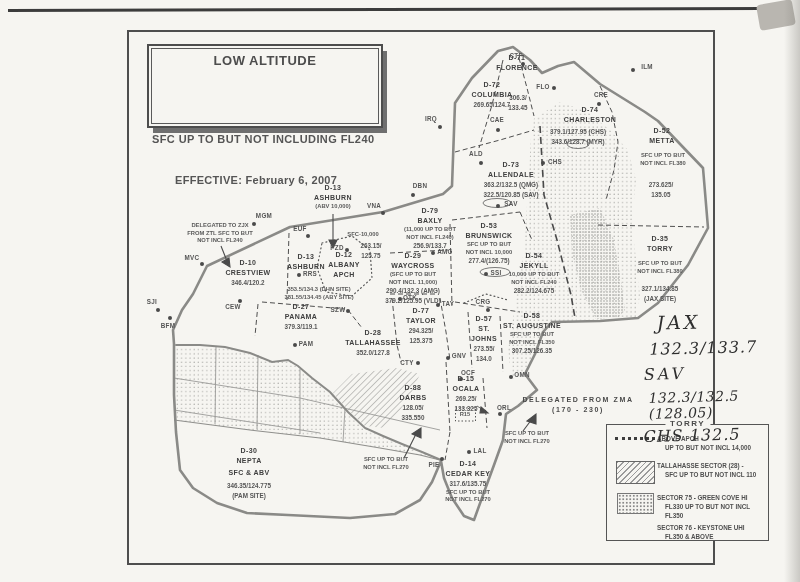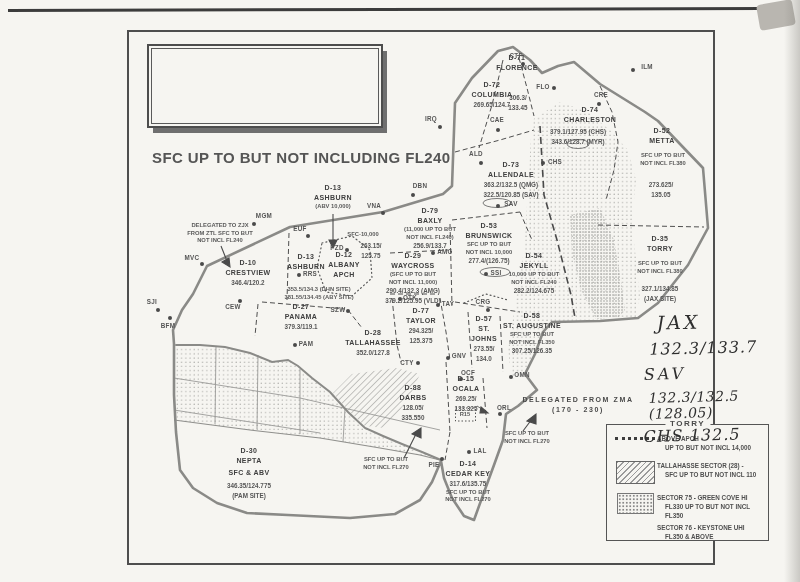--- a/index.html
+++ b/index.html
@@ -12,21 +12,21 @@
         background:linear-gradient(to right,rgba(0,0,0,0),rgba(120,118,112,.35));}
   .scan-corner{position:absolute;left:758px;top:2px;width:36px;height:26px;background:#b9b6b0;transform:rotate(-10deg);border-radius:4px;}
   
   .frame{position:absolute;left:127px;top:30px;width:584px;height:531px;border:2px solid #4e4e4e;}
   
   .titlebox{position:absolute;left:147px;top:44px;width:232px;height:80px;border:2px solid #4d4d4d;
         background:#f6f5f1;box-shadow:5px 6px 0 -1px #6f6f6f;z-index:6;}
   .titlebox-inner{position:absolute;inset:2px;border:1px solid #5a5a5a;text-align:center;}
   .t1{margin-top:9px;font-size:15.5px;font-weight:bold;letter-spacing:.5px;color:#484848;}
   .t2,.t3{margin-top:4px;font-size:13px;font-weight:bold;letter-spacing:.5px;color:#4d4d4d;}
-  .subtitle{position:absolute;left:152px;top:133px;font-size:15px;font-weight:bold;letter-spacing:.4px;color:#555;z-index:6;margin-top:16px;}
+  .subtitle{position:absolute;left:152px;top:133px;font-size:11px;font-weight:bold;letter-spacing:.4px;color:#555;z-index:6;}
   .effective{position:absolute;left:175px;top:174px;font-size:11px;font-weight:bold;letter-spacing:.3px;color:#555;z-index:6;}
   
   svg.mapart{position:absolute;left:0;top:0;z-index:3;}
   
   #map-labels{position:absolute;left:0;top:0;width:800px;height:582px;z-index:4;}
   .lbl{position:absolute;transform:translateX(-50%);text-align:center;white-space:nowrap;}
   .lbl .ln-n{font-size:7px;font-weight:bold;line-height:10px;letter-spacing:.4px;color:#404040;}
   .lbl .ln-f{font-size:6.3px;font-weight:bold;line-height:9.5px;color:#565656;}
   .lbl .ln-a{font-size:5.8px;font-weight:bold;line-height:7.6px;color:#5a5a5a;}
   .lbl .ln-d{font-size:7px;font-weight:bold;line-height:9.5px;letter-spacing:1.6px;color:#4a4a4a;}
@@ -146,23 +146,25 @@
     <rect x="455.5" y="408" width="20" height="13" fill="none" stroke="#555" stroke-width="1" stroke-dasharray="1.5 2"></rect>
     <g stroke="#5a5a5a" stroke-width="0.8" fill="none">
       <ellipse cx="497" cy="203" rx="14" ry="4.5"></ellipse>
       <ellipse cx="495" cy="272" rx="15" ry="4.5"></ellipse>
       <ellipse cx="578" cy="144" rx="11" ry="4.5"></ellipse>
     </g>
   </svg>
 
   <div class="titlebox">
     <div class="titlebox-inner">
+      <div class="t2">LOW ALTITUDE</div>
     </div>
   </div>
   <div class="subtitle">SFC UP TO BUT NOT INCLUDING FL240</div>
+  <div class="effective">EFFECTIVE:  February 6, 2007</div>
 
   <div id="map-labels">
       <div class="lbl" style="left: 517px; top: 53px;">
         <div class="ln-n">D-71</div>
         <div class="ln-n">FLORENCE</div>
       </div>
       <div class="lbl" style="left: 518px; top: 93px;">
         <div class="ln-f">306.3/</div>
         <div class="ln-f">133.45</div>
       </div>

